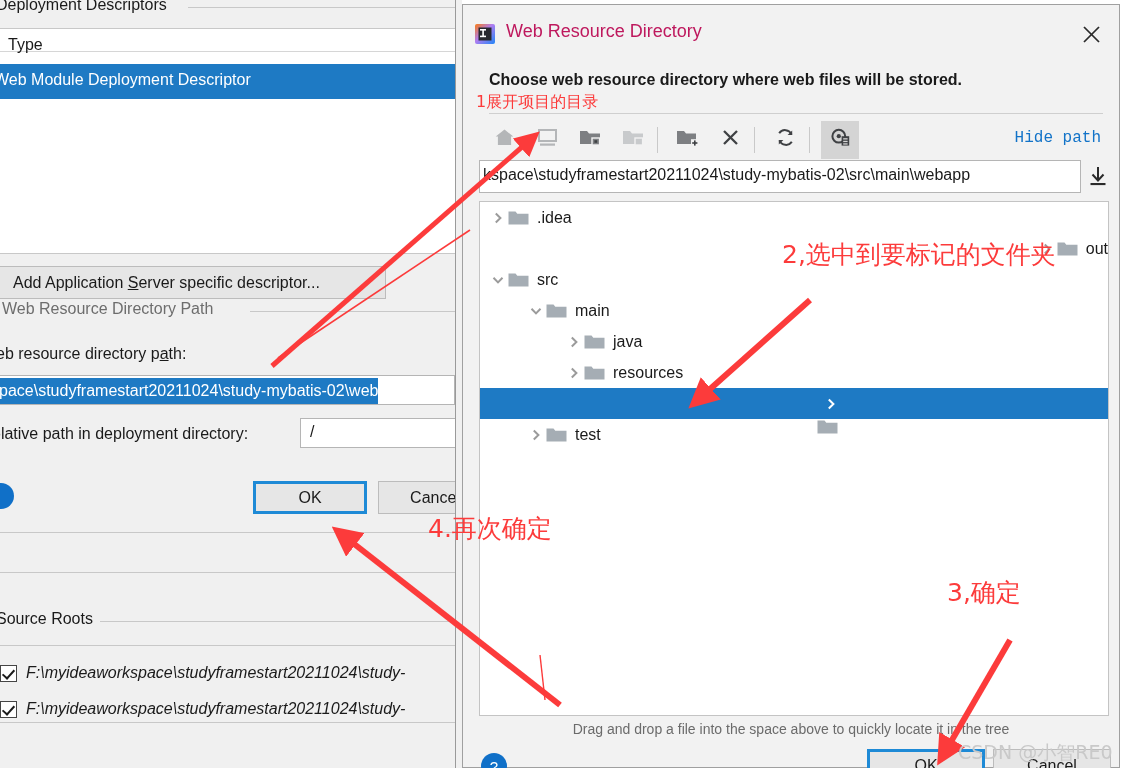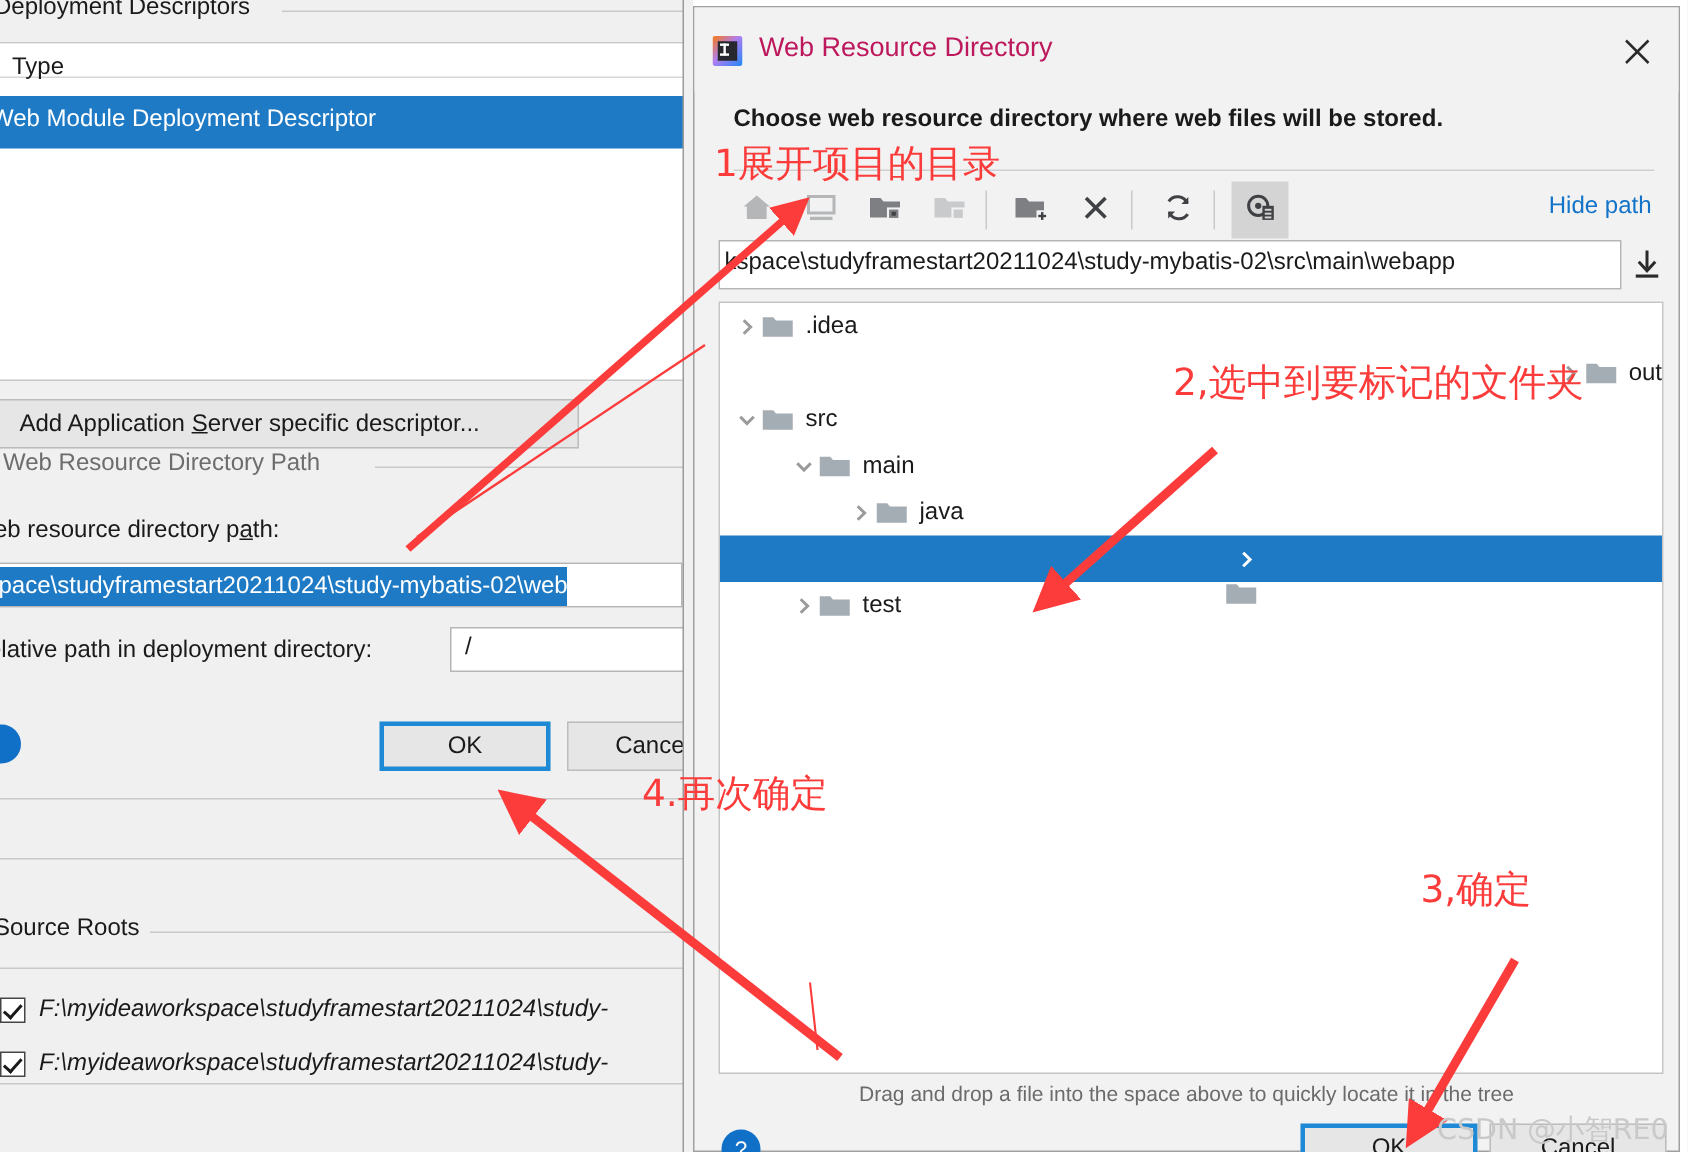--- a/index.html
+++ b/index.html
@@ -116,21 +116,21 @@
     font-size:26px;color:#2a2a2a;line-height:1;font-weight:300;
   }
   #modal-subtitle{
     position:absolute;left:26px;top:66px;font-size:16px;color:#1a1a1a;font-weight:bold;
   }
   #modal-hr{
     position:absolute;left:26px;top:108px;width:614px;height:1px;background:#cfcfcf;
   }
   
   #toolbar{
-    position:absolute;left:22px;top:116px;width:616px;height:38px;
+    position:absolute;left:22px;top:116px;width:616px;height:38px;font-family:Liberation Mono, monospace;
   }
   .tbtn{
     position:absolute;top:0;width:38px;height:38px;
     display:flex;align-items:center;justify-content:center;
   }
   .tbtn.active{background:#d4d4d4;}
   .tsep{position:absolute;top:6px;width:1px;height:26px;background:#c9c9c9;}
   #hide-path{
     position:absolute;right:0;top:8px;font-size:16px;color:#1273c8;
   }
@@ -441,20 +441,31 @@
         <span class="arrow">
           <svg width="14" height="14" viewBox="0 0 14 14">
             <path d="M4.8 2.5 L9.4 7 L4.8 11.5" fill="none" stroke="#9b9b9b" stroke-width="2"></path>
           </svg>
         </span>
         <span class="folder"><svg width="21" height="16" viewBox="0 0 21 16">
             <path d="M0.5 1.5 h7 l1.8 2.2 h11.2 V14.5 H0.5 Z" fill="#a5adb4"></path>
           </svg></span>
         <span>java</span>
       </div>
+      <div class="tnode" style="padding-left: 84px;">
+        <span class="arrow">
+          <svg width="14" height="14" viewBox="0 0 14 14">
+            <path d="M4.8 2.5 L9.4 7 L4.8 11.5" fill="none" stroke="#9b9b9b" stroke-width="2"></path>
+          </svg>
+        </span>
+        <span class="folder"><svg width="21" height="16" viewBox="0 0 21 16">
+            <path d="M0.5 1.5 h7 l1.8 2.2 h11.2 V14.5 H0.5 Z" fill="#a5adb4"></path>
+          </svg></span>
+        <span>resources</span>
+      </div>
       <div class="tnode sel" style="padding-left: 74px; flex-direction: column;">
         <span class="arrow">
           <svg width="14" height="14" viewBox="0 0 14 14">
             <path d="M4.8 2.5 L9.4 7 L4.8 11.5" fill="none" stroke="#ffffff" stroke-width="2"></path>
           </svg>
         </span>
         <span class="folder"><svg width="21" height="16" viewBox="0 0 21 16">
             <path d="M0.5 1.5 h7 l1.8 2.2 h11.2 V14.5 H0.5 Z" fill="#a5adb4"></path>
           </svg></span>
         <span>webapp</span>
@@ -496,18 +507,18 @@
 
   <line x1="1010" y1="640" x2="945" y2="752" stroke="#fc3b3b" stroke-width="6" marker-end="url(#ah)"></line>
 
   <line x1="560" y1="705" x2="344" y2="536" stroke="#fc3b3b" stroke-width="6" marker-end="url(#ah)"></line>
 
   <line x1="470" y1="230" x2="278" y2="358" stroke="#fc3b3b" stroke-width="1.6"></line>
 
   <line x1="540" y1="655" x2="545" y2="700" stroke="#fc3b3b" stroke-width="1.4"></line>
 </svg>
 
-<div class="anote" id="a1" style="left:476px;top:92px;font-size:25px;">1展开项目的目录</div>
+<div class="anote" id="a1" style="left:476px;top:92px;font-size:16px;">1展开项目的目录</div>
 <div class="anote" id="a2" style="left:782px;top:238px;font-size:25px;">2,选中到要标记的文件夹</div>
 <div class="anote" id="a3" style="left:947px;top:576px;font-size:25px;">3,确定</div>
 <div class="anote" id="a4" style="left:428px;top:512px;font-size:25px;">4.再次确定</div>
 
 <div id="watermark">CSDN @小智RE0</div>
 
 </body></html>

